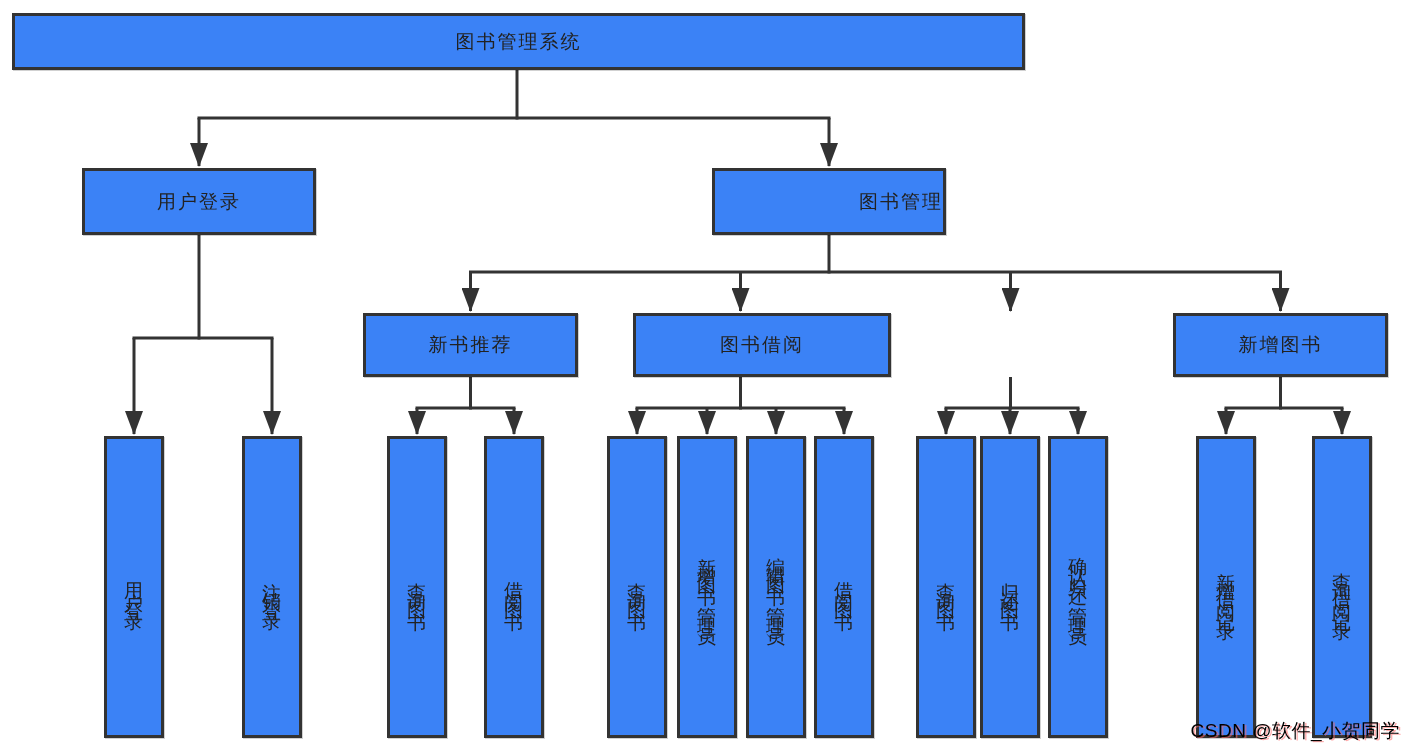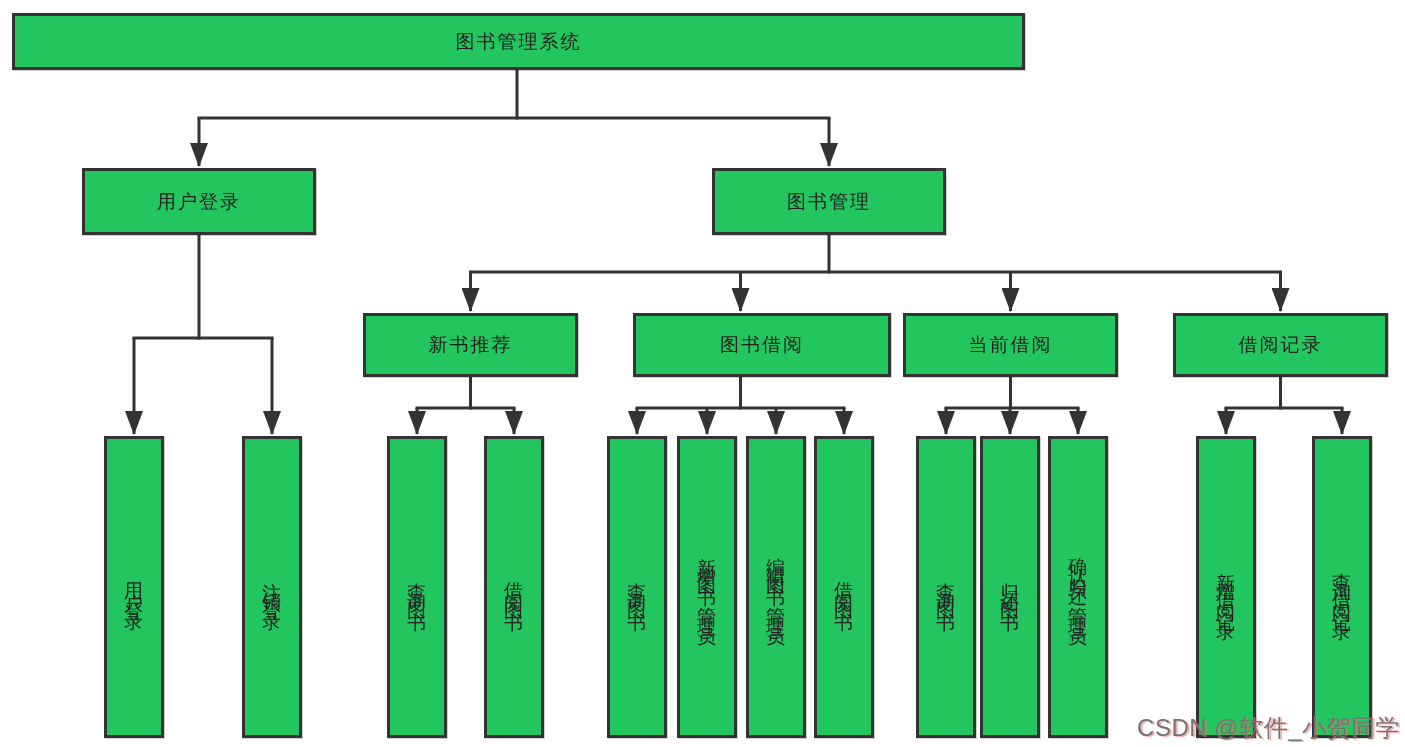--- a/index.html
+++ b/index.html
@@ -25,21 +25,21 @@
     pointer-events: none;
   }
   .wires line {
     stroke: #333333;
     stroke-width: 3;
   }
   .box {
     position: absolute;
     box-sizing: border-box;
     border: 3px solid #333333;
-    background: #22c55e;
+    background: #3b82f6;
     display: flex;
     align-items: center;
     justify-content: center;
     box-shadow: 1px 1px 0 rgba(0,0,0,0.18);
   }
   .box.h span {
     font-size: 19px;
     letter-spacing: 2px;
     white-space: nowrap;
     color: #222222;
@@ -49,23 +49,23 @@
     text-orientation: mixed;
     font-size: 19px;
     line-height: 1;
     letter-spacing: 10px;
     color: #222222;
   }
   .watermark {
     position: absolute;
     right: 5px;
     bottom: 3px;
-    font-size: 24px;
+    font-size: 19px;
     letter-spacing: 0.5px;
-    color: #737373;
+    color: #000000;
     text-shadow: 2px 1px 0 rgba(255, 104, 104, 0.55);
     z-index: 5;
     white-space: nowrap;
   }
 </style>
 </head>
 <body>
 
 <div class="canvas">
 
@@ -117,35 +117,32 @@
     <line x1="1342" y1="408" x2="1342" y2="434" marker-end="url(#ah)"></line>
   </svg>
 
   <div class="box h" style="left:12px; top:13px; width:1013px; height:57px;">
     <span>图书管理系统</span>
   </div>
 
   <div class="box h" style="left:82px; top:168px; width:234px; height:67px;">
     <span>用户登录</span>
   </div>
-  <div class="box h" style="left:712px; top:168px; width:234px; height:67px;">
+  <div class="box h" style="left:712px; top:168px; width:234px; height:67px;justify-content:flex-end;">
     <span>图书管理</span>
   </div>
 
   <div class="box h" style="left:363px; top:313px; width:215px; height:64px;align-items:center;">
     <span>新书推荐</span>
   </div>
   <div class="box h" style="left:633px; top:313px; width:258px; height:64px;">
     <span>图书借阅</span>
   </div>
-  <div class="box h" style="left:903px; top:313px; width:215px; height:64px;">
-    <span>当前借阅</span>
-  </div>
   <div class="box h" style="left:1173px; top:313px; width:215px; height:64px;">
-    <span>借阅记录</span>
+    <span>新增图书</span>
   </div>
 
   <div class="box v" style="left:104px; top:436px; width:60px; height:302px;">
     <span>用户登录</span>
   </div>
   <div class="box v" style="left:242px; top:436px; width:60px; height:302px;">
     <span>注销登录</span>
   </div>
 
   <div class="box v" style="left:387px; top:436px; width:60px; height:302px;">

